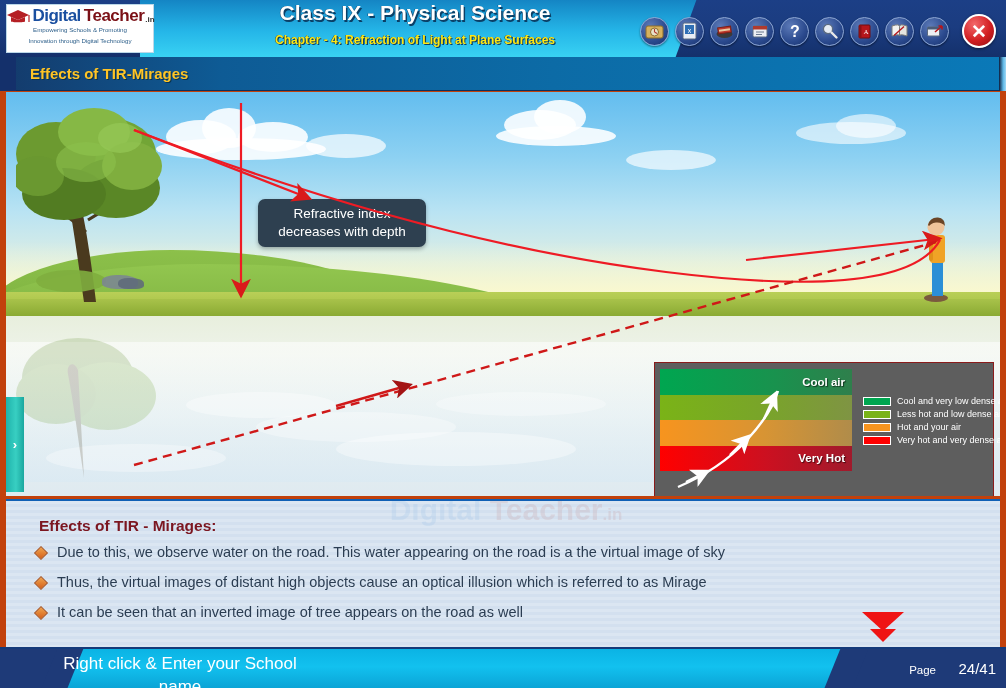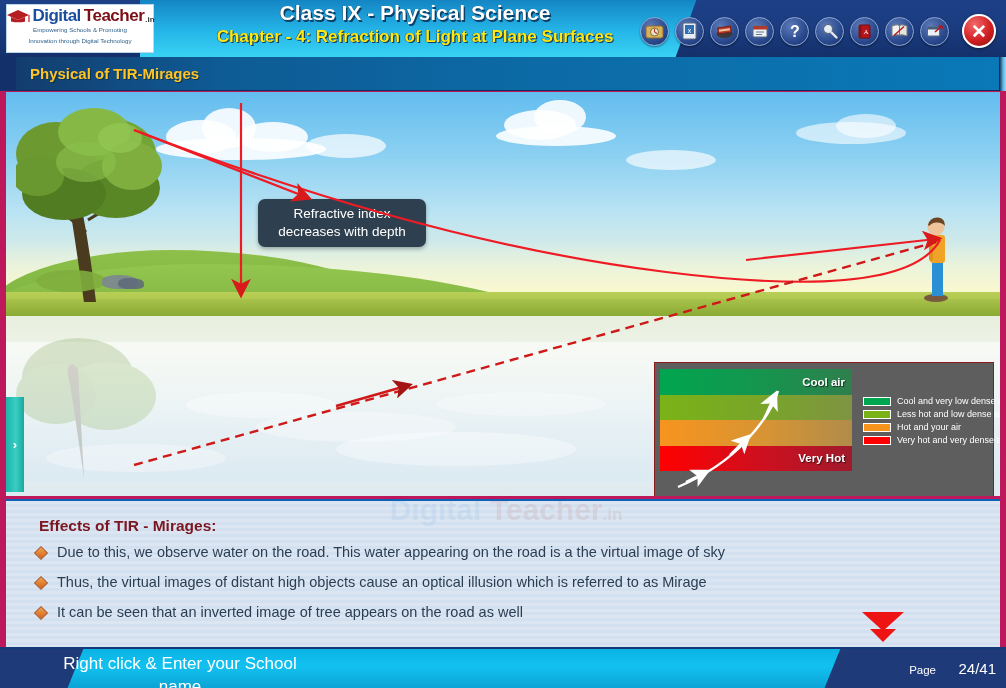--- a/index.html
+++ b/index.html
@@ -3,21 +3,21 @@
 <meta charset="utf-8">
 <style>
   * { box-sizing: border-box; margin: 0; padding: 0; }
   body {
     width: 1006px; height: 688px;
     font-family: "Liberation Sans", sans-serif;
     background: #0d2b5e;
     overflow: hidden;
     position: relative;
   }
-  #app { position: relative; width: 1006px; height: 652px; background: #be185d; }
+  #app { position: relative; width: 1006px; height: 652px; background: #c2410c; }
 
   
   .header {
     position: absolute; left: 0; top: 0; width: 1006px; height: 57px;
     background: linear-gradient(180deg,#1c3f86 0%,#1b3c80 48%,#14306b 100%);
     overflow: hidden;
   }
   .header-bluewash {
     position: absolute; left: 140px; top: 0; width: 520px; height: 57px;
     background: linear-gradient(180deg,#1485c4 0%,#25b6e8 55%,#39d2f3 100%);
@@ -43,23 +43,23 @@
 
   .title-wrap {
     position:absolute; left:180px; top:1px; width:470px; text-align:center;
   }
   .title-main {
     font-size:21px; font-weight:bold; color:#ffffff;
     text-shadow: 1.5px 1.5px 0 #0b3f66, -0.5px -0.5px 0 #0b3f66;
     line-height:1.18;
   }
   .title-sub {
-    font-size:17px; font-weight:bold; color:#ffe813;
+    font-size:12px; font-weight:bold; color:#ffe813;
     text-shadow: 1.2px 1.2px 0 #0b3f66, -0.5px -0.5px 0 #0b3f66;
-    line-height:1.12; margin-top:1px;
+    line-height:1.12; margin-top:8px;
   }
 
   .toolbar { position:absolute; right:10px; top:14px; display:flex; gap:6px; align-items:center; }
   .tb-icon {
     width:29px; height:29px; border-radius:50%;
     background: radial-gradient(circle at 35% 30%, #5c7ab8 0%, #2b4a8e 60%, #16316c 100%);
     border:1px solid #8fa8d4;
     display:flex; align-items:center; justify-content:center;
     box-shadow: 0 1px 2px rgba(0,0,0,.45);
     cursor:pointer; position:relative; overflow:hidden;
@@ -338,21 +338,21 @@
           <rect x="1.5" y="4" width="12" height="2.5" fill="#4a5c78"></rect>
           <path d="M9 9 L16 3 M16 3 L12.5 3 M16 3 L16 6.5" stroke="#b5161c" stroke-width="1.6" fill="none"></path>
         </svg>
       </div>
       <div class="close-btn">✕</div>
     </div>
   </div>
 
   <div class="section-bar">
     <div class="section-bar-left"></div>
-    <div class="section-title">Physical of TIR-Mirages</div>
+    <div class="section-title">Effects of TIR-Mirages</div>
     <div class="section-bar-right"></div>
   </div>
 
   <div class="scene">
     <div class="sky"></div>
     <div class="sky2"></div>
 
     <div class="cloud" style="left:160px;top:28px;width:70px;height:34px;"></div>
     <div class="cloud" style="left:196px;top:16px;width:54px;height:40px;"></div>
     <div class="cloud" style="left:232px;top:30px;width:70px;height:30px;"></div>

